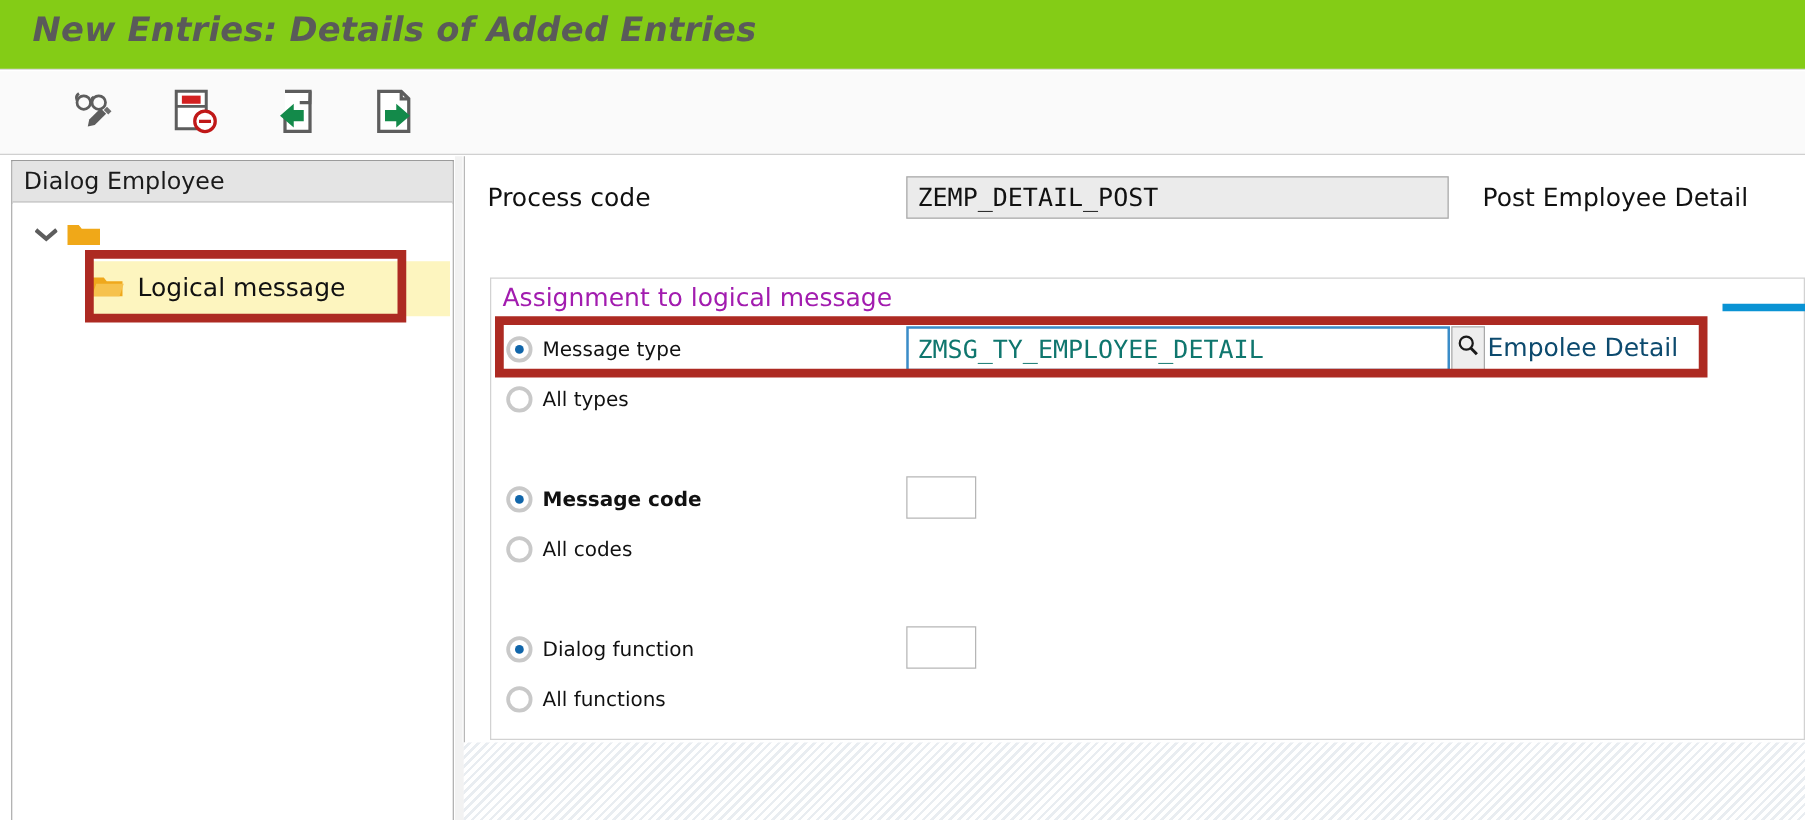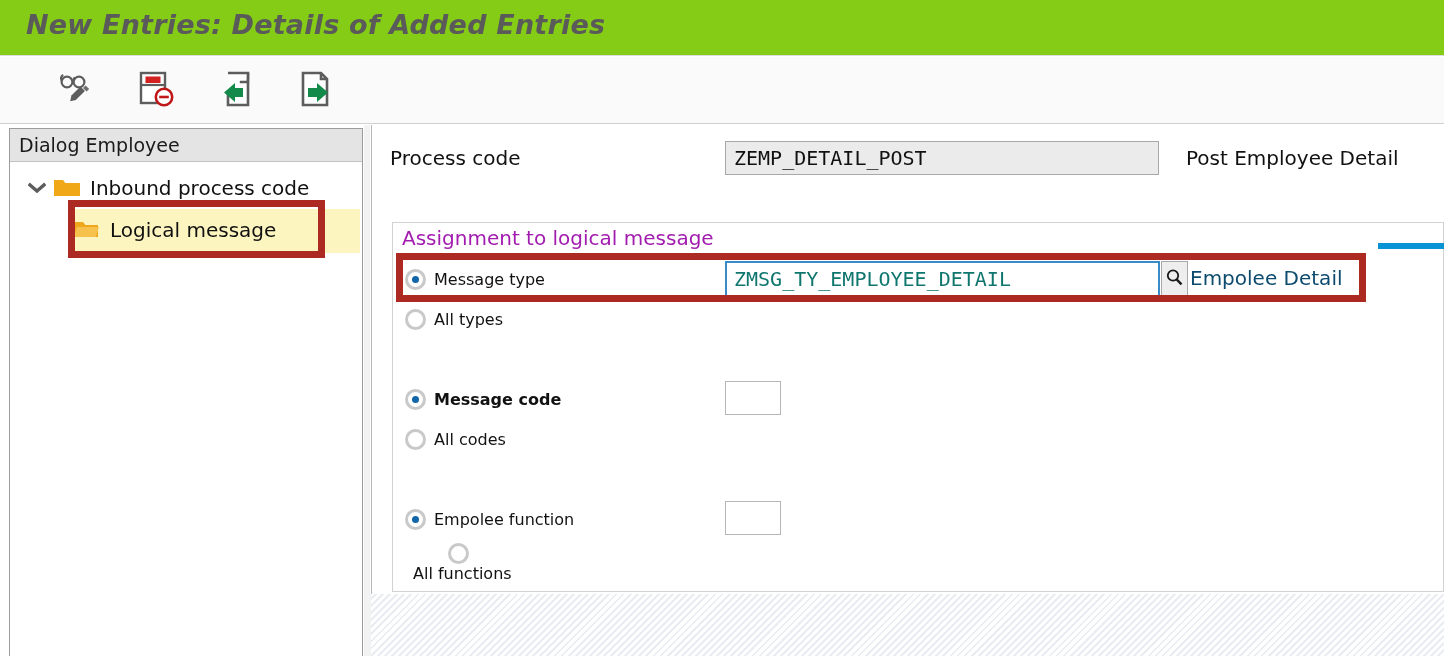--- a/index.html
+++ b/index.html
@@ -174,21 +174,21 @@
     content: "";
     position: absolute; left: 4px; top: 4px;
     width: 7px; height: 7px; border-radius: 50%;
     background: #1166aa;
   }
   #r-msgtype   { top: 263px; }
   #r-alltypes  { top: 303px; }
   #r-msgcode   { top: 383px; font-weight: bold; }
   #r-allcodes  { top: 423px; }
   #r-msgfunc   { top: 503px; }
-  #r-allfuncs  { top: 543px; flex-direction: column; }
+  #r-allfuncs  { top: 543px; }
 
   
   #inp-msgtype {
     position: absolute; left: 725px; top: 261px;
     width: 435px; height: 36px;
     background: #ffffff;
     border: 2px solid #3a8cc8;
     font-family: "DejaVu Sans Mono", monospace;
     font-size: 20px;
     color: #0f766e;
@@ -332,21 +332,20 @@
         <span class="twisty">
           <svg width="18" height="14" viewBox="0 0 18 14">
             <path d="M2 4 l7 6 7 -6" fill="none" stroke="#5d5d5d" stroke-width="3.4" stroke-linecap="square"></path>
           </svg>
         </span>
         <span class="folder">
           <svg width="28" height="22" viewBox="0 0 28 22">
             <path d="M1 3 h9 l2.4 3 h14.6 v13 h-26 z" fill="#f0a818"></path>
           </svg>
         </span>
-        <span class="tlabel">Inbound process code</span>
       </div>
 
       <div class="tree-row" id="treerow1">
         <span class="folder">
           <svg width="30" height="24" viewBox="0 0 30 24">
             <path d="M2 4 h9 l2.4 3 h12.6 v12 h-24 z" fill="#efa81c"></path>
             <path d="M5 9 h22 l-3.4 10 h-22 z" fill="#f6c24d"></path>
           </svg>
         </span>
         <span class="tlabel">Logical message</span>
@@ -392,21 +391,21 @@
   </div>
   <div class="smallbox" id="inp-msgcode"></div>
 
   <div class="radio-row" id="r-allcodes">
     <span class="radio"></span>
     <span class="rlabel">All codes</span>
   </div>
 
   <div class="radio-row" id="r-msgfunc">
     <span class="radio on"></span>
-    <span class="rlabel">Empolee function</span>
+    <span class="rlabel">Dialog function</span>
   </div>
   <div class="smallbox" id="inp-msgfunc"></div>
 
   <div class="radio-row" id="r-allfuncs">
     <span class="radio"></span>
     <span class="rlabel">All functions</span>
   </div>
 
   <div class="hatch-left"></div>
   <div class="hatch"></div>

